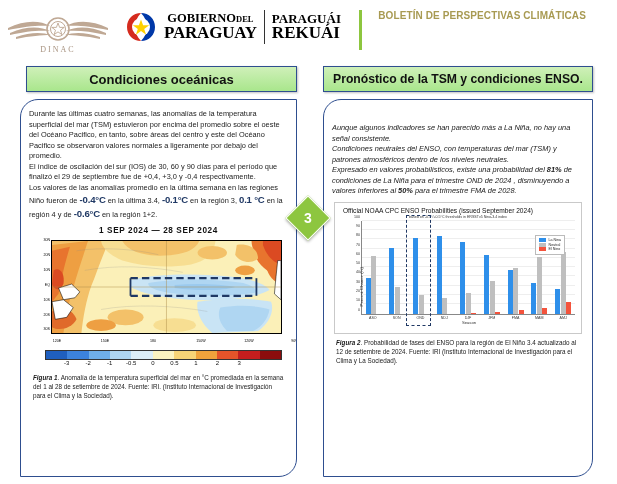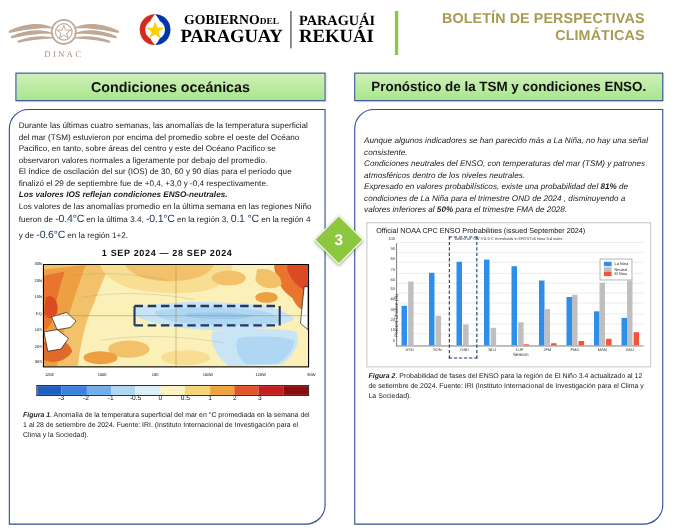--- a/index.html
+++ b/index.html
@@ -70,30 +70,30 @@
     width: 3px; height: 40px; background: #8DC63F;
     margin-left: 18px; margin-top: 6px;
   }
   .boletin {
     margin-left: 12px;
     margin-top: 6px;
     text-align: right;
     width: 212px;
     color: #a89a52;
     font-weight: bold;
-    font-size: 13px;
+    font-size: 10px;
     line-height: 1.15;
     letter-spacing: 0.1px;
   }
 
   
   .main {
     position: relative;
     display: flex;
-    padding: 0 4px;
+    padding: 0 16px;
     height: 418px;
   }
   .col { position: relative; }
   .col-left  { width: 304px; }
   .col-right { width: 301px; margin-left: 2px; }
 
   .panel-title {
     margin: 0 12px 0 10px;
     height: 26px;
     border: 1.6px solid #2E4E8F;
@@ -120,21 +120,21 @@
 
   .txt {
     font-size: 7.4px;
     line-height: 1.42;
     color: #1a1a1a;
   }
   .txt.ital { font-style: italic; }
   .txt b { font-weight: bold; }
   .bold-it { font-weight: bold; font-style: italic; }
   .tnum {
-    font-weight: normal; font-size: 9.6px; color: #1F3864;
+    font-weight: bold; font-size: 9.6px; color: #1F3864;
     letter-spacing: -0.2px;
   }
 
   
   .badge-3 {
     position: absolute;
     left: 292px; top: 136px;
     width: 32px; height: 32px;
     background: #8DC63F;
     transform: rotate(45deg);
@@ -317,21 +317,20 @@
 </div>
 
 <div class="main">
 
   <div class="col col-left">
     <div class="panel-title">Condiciones oceánicas</div>
     <div class="panel-body">
 
       <div class="txt">Durante las últimas cuatro semanas, las anomalías de la  temperatura superficial del mar (TSM) estuvieron por encima del promedio sobre el oeste del Océano Pacifico, en tanto, sobre áreas del centro y este del Océano Pacifico se observaron valores normales a ligeramente por debajo del promedio.</div>
       <div class="txt">El índice de oscilación del sur (IOS) de 30, 60 y 90 días para el período que finalizó el 29 de septiembre fue de +0,4, +3,0 y -0,4 respectivamente.</div>
-      <div class="txt bold-it">Los valores IOS reflejan condiciones ENSO-neutrales.</div>
       <div class="txt">
         <span>Los valores de las anomalías promedio en la última semana en las regiones Niño fueron de </span><span class="tnum">-0.4°C</span><span> en la última 3.4, </span><span class="tnum">-0.1°C</span><span> en la región 3, </span><span class="tnum">0.1 °C</span><span> en la región 4 y de </span><span class="tnum">-0.6°C</span><span> en la región 1+2.</span>
       </div>
 
       <div class="fig1">
         <div class="fig1-title">1 SEP 2024  —  28 SEP 2024</div>
 
         <div class="map-wrap">
           <div class="ylab" style="top:-2px">30N</div>
           <div class="ylab" style="top:13px">20N</div>

